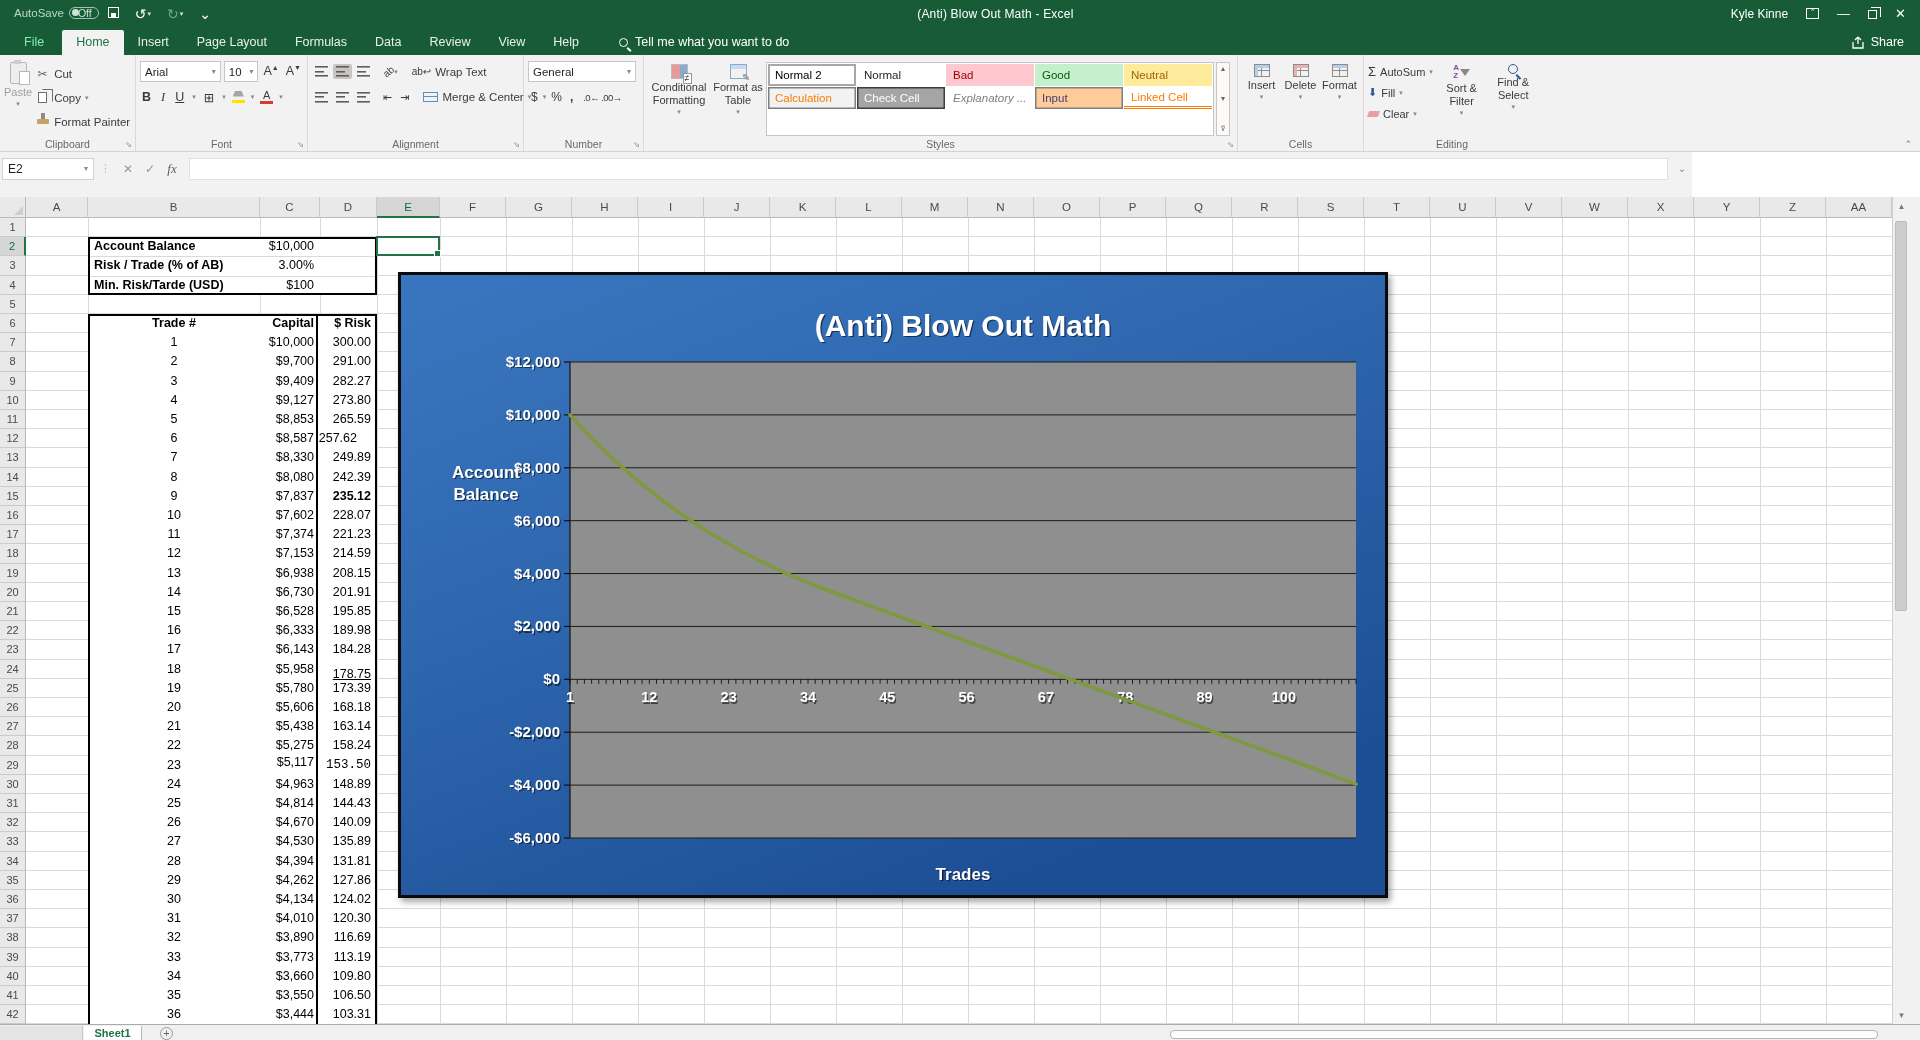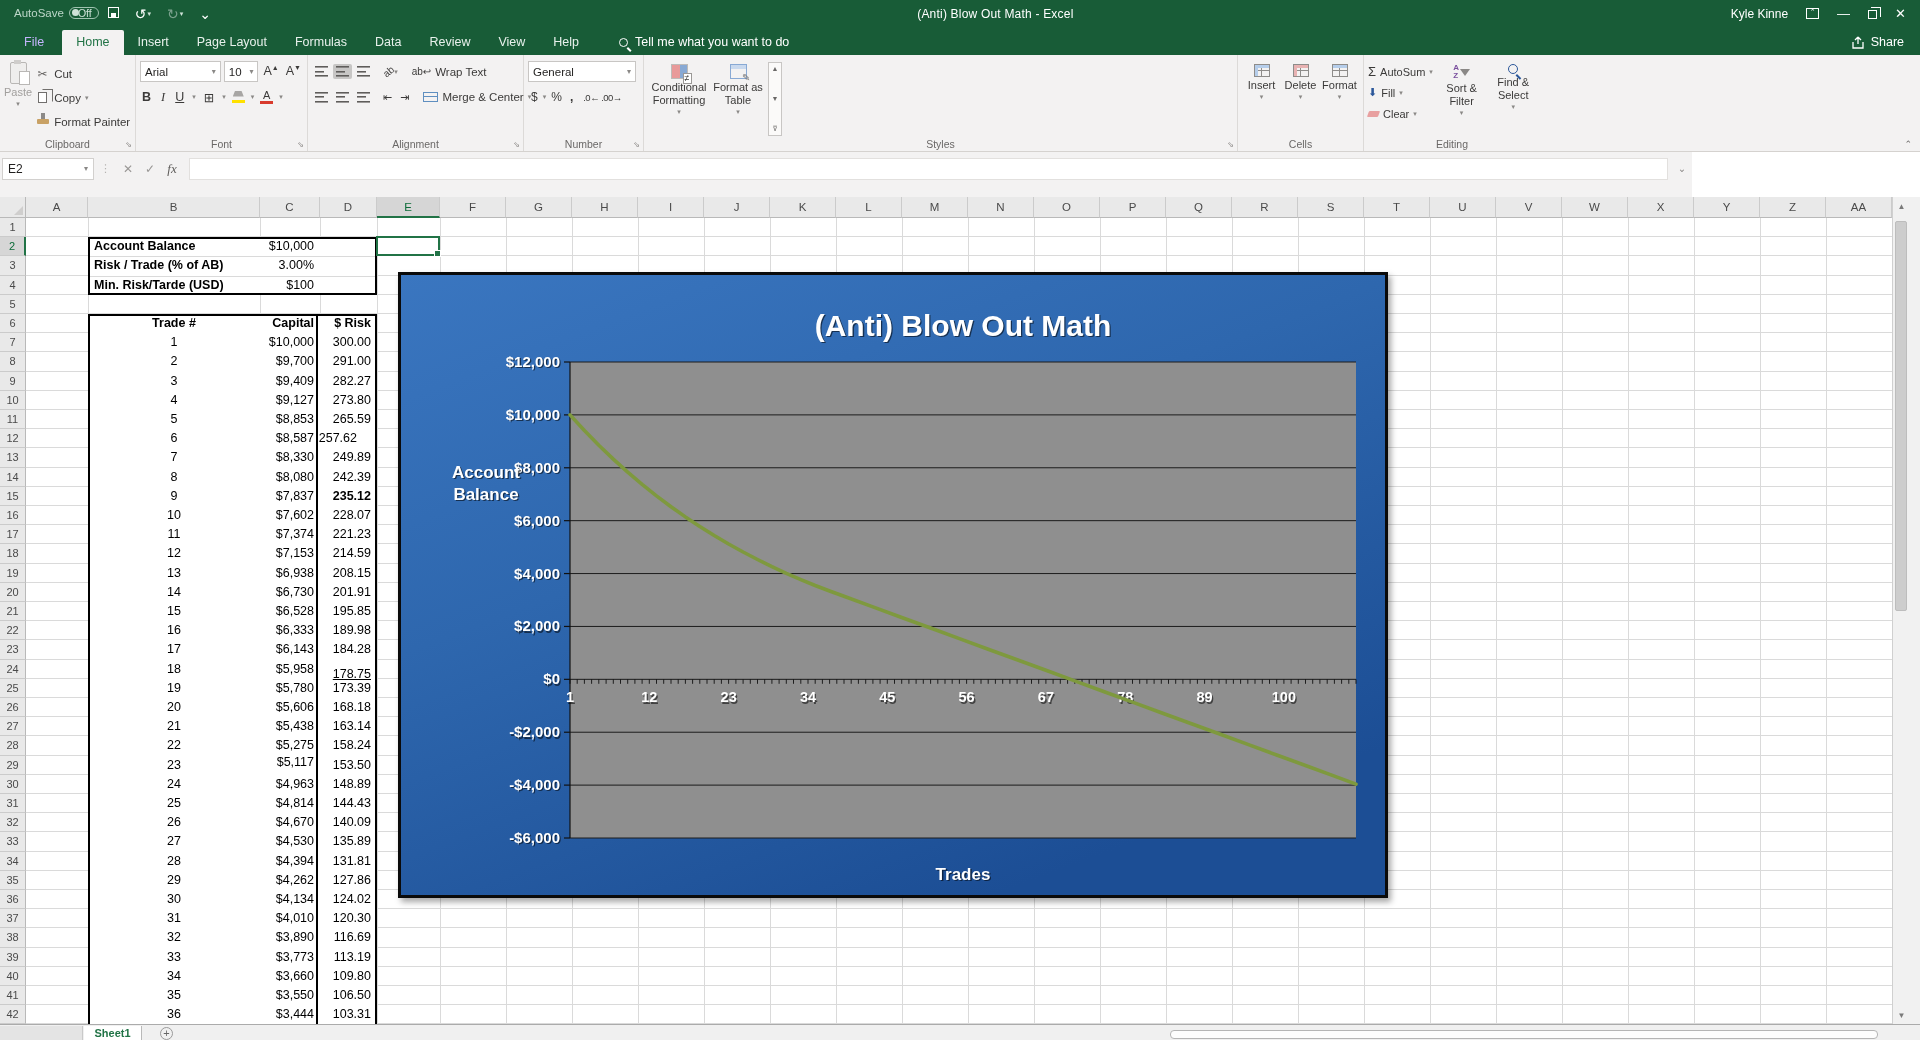--- a/index.html
+++ b/index.html
@@ -24,21 +24,21 @@
   .wright{display:flex;align-items:center;gap:18px;padding-right:14px}
   .uname{font-size:12px}
   .wbtn{font-size:13px;color:#fff;line-height:1}
   .rdo{width:13px;height:11px;border:1px solid #fff;display:inline-flex;align-items:flex-start;justify-content:center;font-size:7px;line-height:5px}
   .restore{width:9px;height:9px;border:1px solid #fff;display:inline-block;position:relative;margin-top:2px}
   .restore::before{content:"";position:absolute;left:2px;top:-4px;width:9px;height:9px;border:1px solid #fff;border-left:none;border-bottom:none}
 
   
   .tabrow{position:absolute;left:0;top:27px;width:1920px;height:28px;background:#185c37;display:flex;align-items:flex-end}
   .rtab{color:#e8f1ec;font-size:12.5px;padding:5px 14px 6px;cursor:default}
-  .rtab.file{padding:5px 18px 6px;color:#c4b5fd}
+  .rtab.file{padding:5px 18px 6px;color:#86efac}
   .rtab.active{background:#f3f2f2;color:#217346;border-radius:2px 2px 0 0;font-weight:400}
   .tellme{display:flex;align-items:center;gap:7px;color:#fff;font-size:12.5px;margin-left:26px;padding-bottom:6px}
   .magic{width:9px;height:9px;border:1.6px solid #fff;border-radius:50%;position:relative;display:inline-block}
   .magic::after{content:"";position:absolute;left:8px;top:8px;width:5px;height:1.6px;background:#fff;transform:rotate(45deg);transform-origin:0 0}
   .share{margin-left:auto;display:flex;align-items:center;gap:6px;color:#fff;font-size:12.5px;padding:0 16px 6px}
 
   
   .ribbon{position:absolute;left:0;top:55px;width:1920px;height:97px;background:#f3f2f2;border-bottom:1px solid #d5d2cf;
     display:flex;font-size:11.5px;color:#3b3a39}
   .rgroup{position:relative;border-right:1px solid #dcdad8;padding:3px 4px 14px;height:96px;flex:0 0 auto}
@@ -337,20 +337,32 @@
         <div class="medbtn" style="width:62px">
           <span class="cfic"></span>
           <span class="twoline">Conditional Formatting</span>
           <span class="caret">▾</span>
         </div>
         <div class="medbtn" style="width:56px">
           <span class="ftic"></span>
           <span class="twoline">Format as Table</span>
           <span class="caret">▾</span>
         </div>
+        <div id="stylegal" class="stylegal">
+            <div class="stylecell selstyle" style="background: rgb(255, 255, 255); color: rgb(0, 0, 0);">Normal 2</div>
+            <div class="stylecell" style="background: rgb(255, 255, 255); color: rgb(31, 31, 31);">Normal</div>
+            <div class="stylecell" style="background: rgb(255, 199, 206); color: rgb(156, 0, 6);">Bad</div>
+            <div class="stylecell" style="background: rgb(198, 239, 206); color: rgb(0, 97, 0);">Good</div>
+            <div class="stylecell" style="background: rgb(255, 235, 156); color: rgb(156, 101, 0);">Neutral</div>
+            <div class="stylecell" style="background: rgb(242, 242, 242); color: rgb(250, 125, 0); box-shadow: rgb(127, 127, 127) 0px 0px 0px 1.5px inset;">Calculation</div>
+            <div class="stylecell" style="background: rgb(165, 165, 165); color: rgb(255, 255, 255); box-shadow: rgb(63, 63, 63) 0px 0px 0px 1.5px inset;">Check Cell</div>
+            <div class="stylecell" style="background: rgb(255, 255, 255); color: rgb(127, 127, 127); font-style: italic;">Explanatory ...</div>
+            <div class="stylecell" style="background: rgb(255, 204, 153); color: rgb(63, 63, 118); box-shadow: rgb(127, 127, 127) 0px 0px 0px 1.5px inset;">Input</div>
+            <div class="stylecell" style="background: rgb(255, 255, 255); color: rgb(250, 125, 0); border-bottom: 3px double rgb(250, 125, 0);">Linked Cell</div>
+          </div>
         <div class="galarrows">
           <span>▲</span>
           <span>▼</span>
           <span>⊽</span>
         </div>
       </div>
       <div class="glabel">Styles</div>
       <div class="launcher">⇘</div>
     </div>
 
@@ -600,21 +612,21 @@
           <div class="ocell right" style="left: 170px; top: 382px; width: 54px;">$5,606</div>
           <div class="ocell right" style="left: 230px; top: 382px; width: 51px;">168.18</div>
           <div class="ocell center" style="left: 0px; top: 401.2px; width: 168px;">21</div>
           <div class="ocell right" style="left: 170px; top: 401.2px; width: 54px;">$5,438</div>
           <div class="ocell right" style="left: 230px; top: 401.2px; width: 51px;">163.14</div>
           <div class="ocell center" style="left: 0px; top: 420.4px; width: 168px;">22</div>
           <div class="ocell right" style="left: 170px; top: 420.4px; width: 54px;">$5,275</div>
           <div class="ocell right" style="left: 230px; top: 420.4px; width: 51px;">158.24</div>
           <div class="ocell center" style="left: 0px; top: 439.6px; width: 168px;">23</div>
           <div class="ocell right" style="left: 170px; top: 437px; width: 54px;">$5,117</div>
-          <div class="ocell right" style="left: 230px; top: 439.6px; width: 51px;">153.50</div>
+          <div class="ocell right" style="left: 230px; top: 439.6px; width: 51px; font-family: Liberation Mono, monospace;">153.50</div>
           <div class="ocell center" style="left: 0px; top: 458.8px; width: 168px;">24</div>
           <div class="ocell right" style="left: 170px; top: 458.8px; width: 54px;">$4,963</div>
           <div class="ocell right" style="left: 230px; top: 458.8px; width: 51px;">148.89</div>
           <div class="ocell center" style="left: 0px; top: 478px; width: 168px;">25</div>
           <div class="ocell right" style="left: 170px; top: 478px; width: 54px;">$4,814</div>
           <div class="ocell right" style="left: 230px; top: 478px; width: 51px;">144.43</div>
           <div class="ocell center" style="left: 0px; top: 497.2px; width: 168px;">26</div>
           <div class="ocell right" style="left: 170px; top: 497.2px; width: 54px;">$4,670</div>
           <div class="ocell right" style="left: 230px; top: 497.2px; width: 51px;">140.09</div>
           <div class="ocell center" style="left: 0px; top: 516.4px; width: 168px;">27</div>

